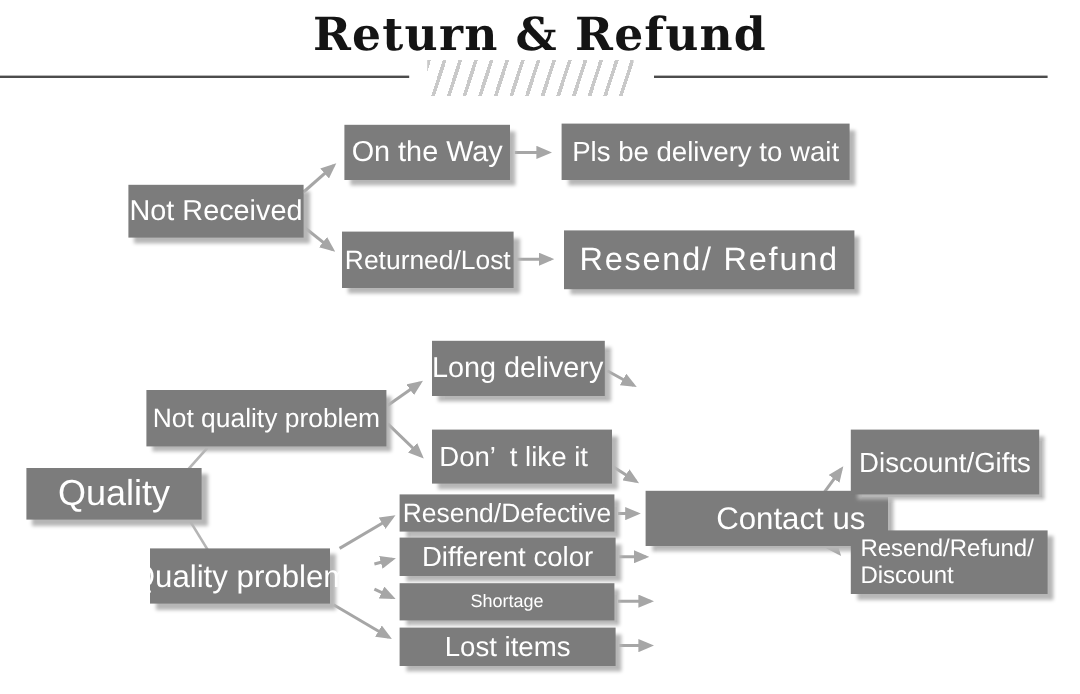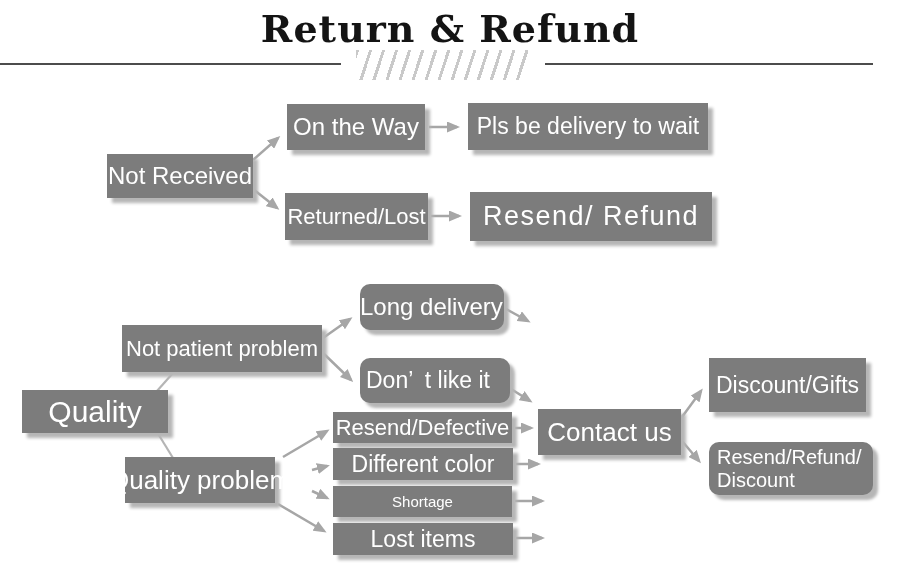--- a/index.html
+++ b/index.html
@@ -28,21 +28,21 @@
 
   
   .node{
     position:absolute;
     background:var(--node-bg,#7c7c7c);
     color:var(--node-text,#fff);
     display:flex;align-items:center;justify-content:center;
     box-shadow:5px 5px 3px var(--shadow,#b6b6b6);
     white-space:nowrap;line-height:1;
   }
-  .node.align-left{justify-content:flex-start;border-radius:10px;}
+  .node.align-left{justify-content:flex-start;}
   .node.multiline{white-space:pre-line;line-height:1.15;text-align:left;}
 
   
   svg.wires{position:absolute;inset:0;pointer-events:none;}
   .edge{stroke:var(--arrow,#a6a6a6);stroke-width:2.5;fill:none;marker-end:url(#ah);}
   .link{stroke:var(--link,#b5b5b5);stroke-width:2.2;fill:none;}
   .ah-path{fill:var(--arrow,#a6a6a6);}
 </style>
 </head>
 <body>
@@ -82,28 +82,28 @@
     <line class="edge" x1="682" y1="441" x2="699" y2="461"></line>
   </svg>
 
   <div class="node" style="left:107px;top:154px;width:146px;height:44px;font-size:24px;">Not Received</div>
   <div class="node" style="left:287px;top:104px;width:138px;height:46px;font-size:24px;">On the Way</div>
   <div class="node" style="left:468px;top:103px;width:240px;height:47px;font-size:23px;">Pls be delivery to wait</div>
   <div class="node" style="left:285px;top:193px;width:143px;height:47px;font-size:22px;">Returned/Lost</div>
   <div class="node" style="left:470px;top:192px;width:242px;height:49px;font-size:27px;letter-spacing:1.5px;">Resend/ Refund</div>
 
   <div class="node" style="left:22px;top:390px;width:146px;height:43px;font-size:30px;">Quality</div>
-  <div class="node" style="left:122px;top:325px;width:200px;height:47px;font-size:22px;">Not patient problem</div>
+  <div class="node" style="left:122px;top:325px;width:200px;height:47px;font-size:22px;">Not quality problem</div>
   <div class="node align-left" style="left:360px;top:284px;width:144px;height:46px;font-size:24px;">Long delivery</div>
   <div class="node align-left" style="left:360px;top:358px;width:144px;height:45px;font-size:23px;padding-left:6px;">Don’ t like it</div>
   <div class="node" style="left:125px;top:457px;width:150px;height:46px;font-size:26px;">Quality problem</div>
 
   <div class="node" style="left:333px;top:412px;width:179px;height:31px;font-size:22px;">Resend/Defective</div>
   <div class="node" style="left:333px;top:448px;width:180px;height:32px;font-size:23px;">Different color</div>
   <div class="node" style="left:333px;top:486px;width:179px;height:31px;font-size:15px;">Shortage</div>
   <div class="node" style="left:333px;top:523px;width:180px;height:32px;font-size:23px;">Lost items</div>
 
-  <div class="node" style="left:538px;top:409px;width:143px;height:46px;font-size:26px;">Contact us</div>
+  <div class="node" style="left:538px;top:409px;width:162px;height:46px;font-size:26px;padding-left:40px;">Contact us</div>
   <div class="node" style="left:709px;top:358px;width:157px;height:54px;font-size:23px;">Discount/Gifts</div>
   <div class="node multiline align-left" style="left:709px;top:442px;width:156px;height:53px;font-size:20px;padding-left:8px;">Resend/Refund/
 Discount</div>
 
 </div>
 
 </body></html>

